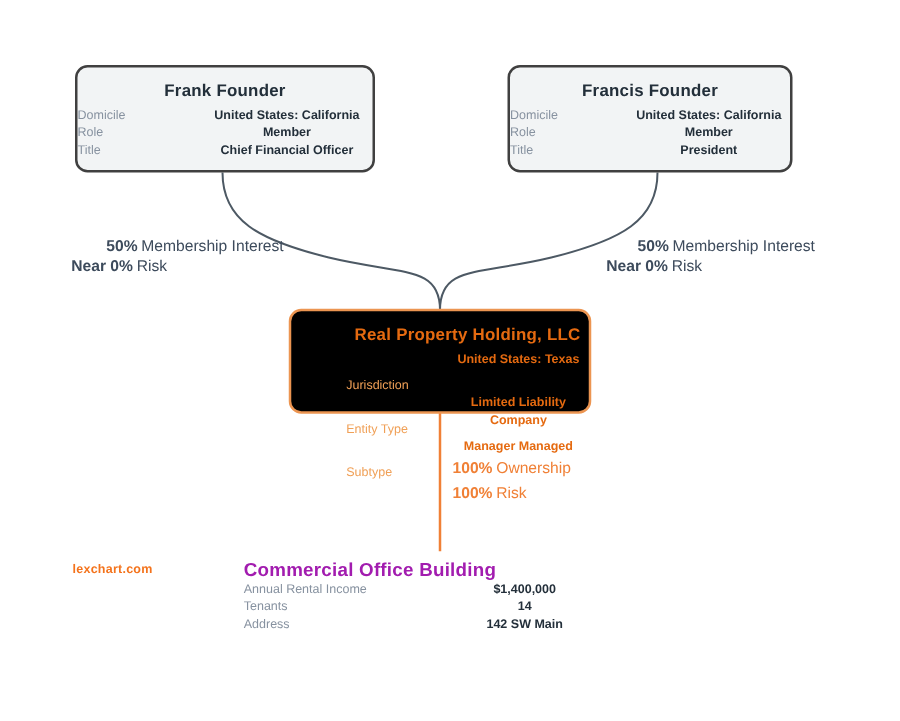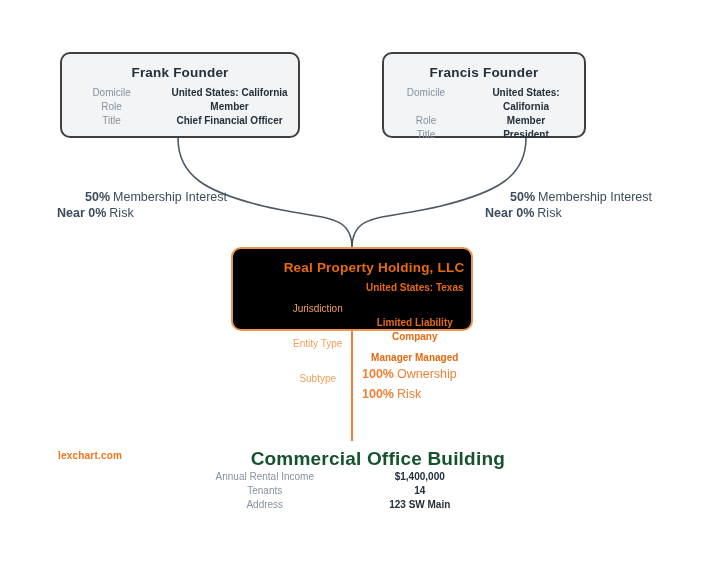--- a/index.html
+++ b/index.html
@@ -31,21 +31,21 @@
     margin-top:11px;
     letter-spacing:.2px;
   }
   .attrs{
     display:grid;
     grid-template-columns:42% 58%;
     margin-top:6px;
     font-size:10px;
     line-height:14px;
   }
-  .attrs .lbl{text-align:center;color:#8792a0;}
+  .attrs .lbl{text-align:left;color:#8792a0;}
   .attrs .val{text-align:center;color:#232f3a;font-weight:bold;}
 
   .node.orange{
     background:#000000;
     border-color:#ec9551;
     padding-left:44px;
   }
   .node.orange .title{color:#e56a10;}
   .node.orange .attrs .lbl{color:#f0a057;margin-top:21px;}
   .node.orange .attrs .val{color:#e56a10;}
@@ -56,24 +56,24 @@
     color:#3d4b5c;
     white-space:nowrap;
     line-height:15px;
   }
   .edge-label .pct{font-weight:bold;margin-right:3px;}
   .edge-label.orange{color:#f08036;}
   .edge-label.orange .pct{color:#f08036;}
 
   .property-block{position:absolute;}
   .property-block .ptitle{
-    text-align:right;
+    text-align:left;
     font-weight:bold;
-    font-size:19px;
-    color:#14532d;
+    font-size:15px;
+    color:#a21caf;
     letter-spacing:.2px;
   }
   .property-block .attrs{
     grid-template-columns:45% 55%;
     margin-top:0;
   }
 
   .watermark{
     position:absolute;
     left:58px;top:450px;
@@ -99,21 +99,21 @@
     <div class="attrs">
       <div class="lbl">Domicile</div>
       <div class="val">United States: California</div>
       <div class="lbl">Role</div>
       <div class="val">Member</div>
       <div class="lbl">Title</div>
       <div class="val">Chief Financial Officer</div>
     </div>
   </div>
 
-  <div class="node" style="left:382px;top:52px;width:204px;height:86px">
+  <div class="node" style="left:406px;top:52px;width:228px;height:86px">
     <div class="title">Francis Founder</div>
     <div class="attrs">
       <div class="lbl">Domicile</div>
       <div class="val">United States: California</div>
       <div class="lbl">Role</div>
       <div class="val">Member</div>
       <div class="lbl">Title</div>
       <div class="val">President</div>
     </div>
   </div>
@@ -152,19 +152,19 @@
   </div>
 
   <div class="property-block" style="left:195px;top:448px;width:310px;">
     <div class="ptitle">Commercial Office Building</div>
     <div class="attrs">
       <div class="lbl">Annual Rental Income</div>
       <div class="val">$1,400,000</div>
       <div class="lbl">Tenants</div>
       <div class="val">14</div>
       <div class="lbl">Address</div>
-      <div class="val">123 SW Main</div>
+      <div class="val">142 SW Main</div>
     </div>
   </div>
 
   <div class="watermark">lexchart.com</div>
 
 </div>
 
 </body></html>

